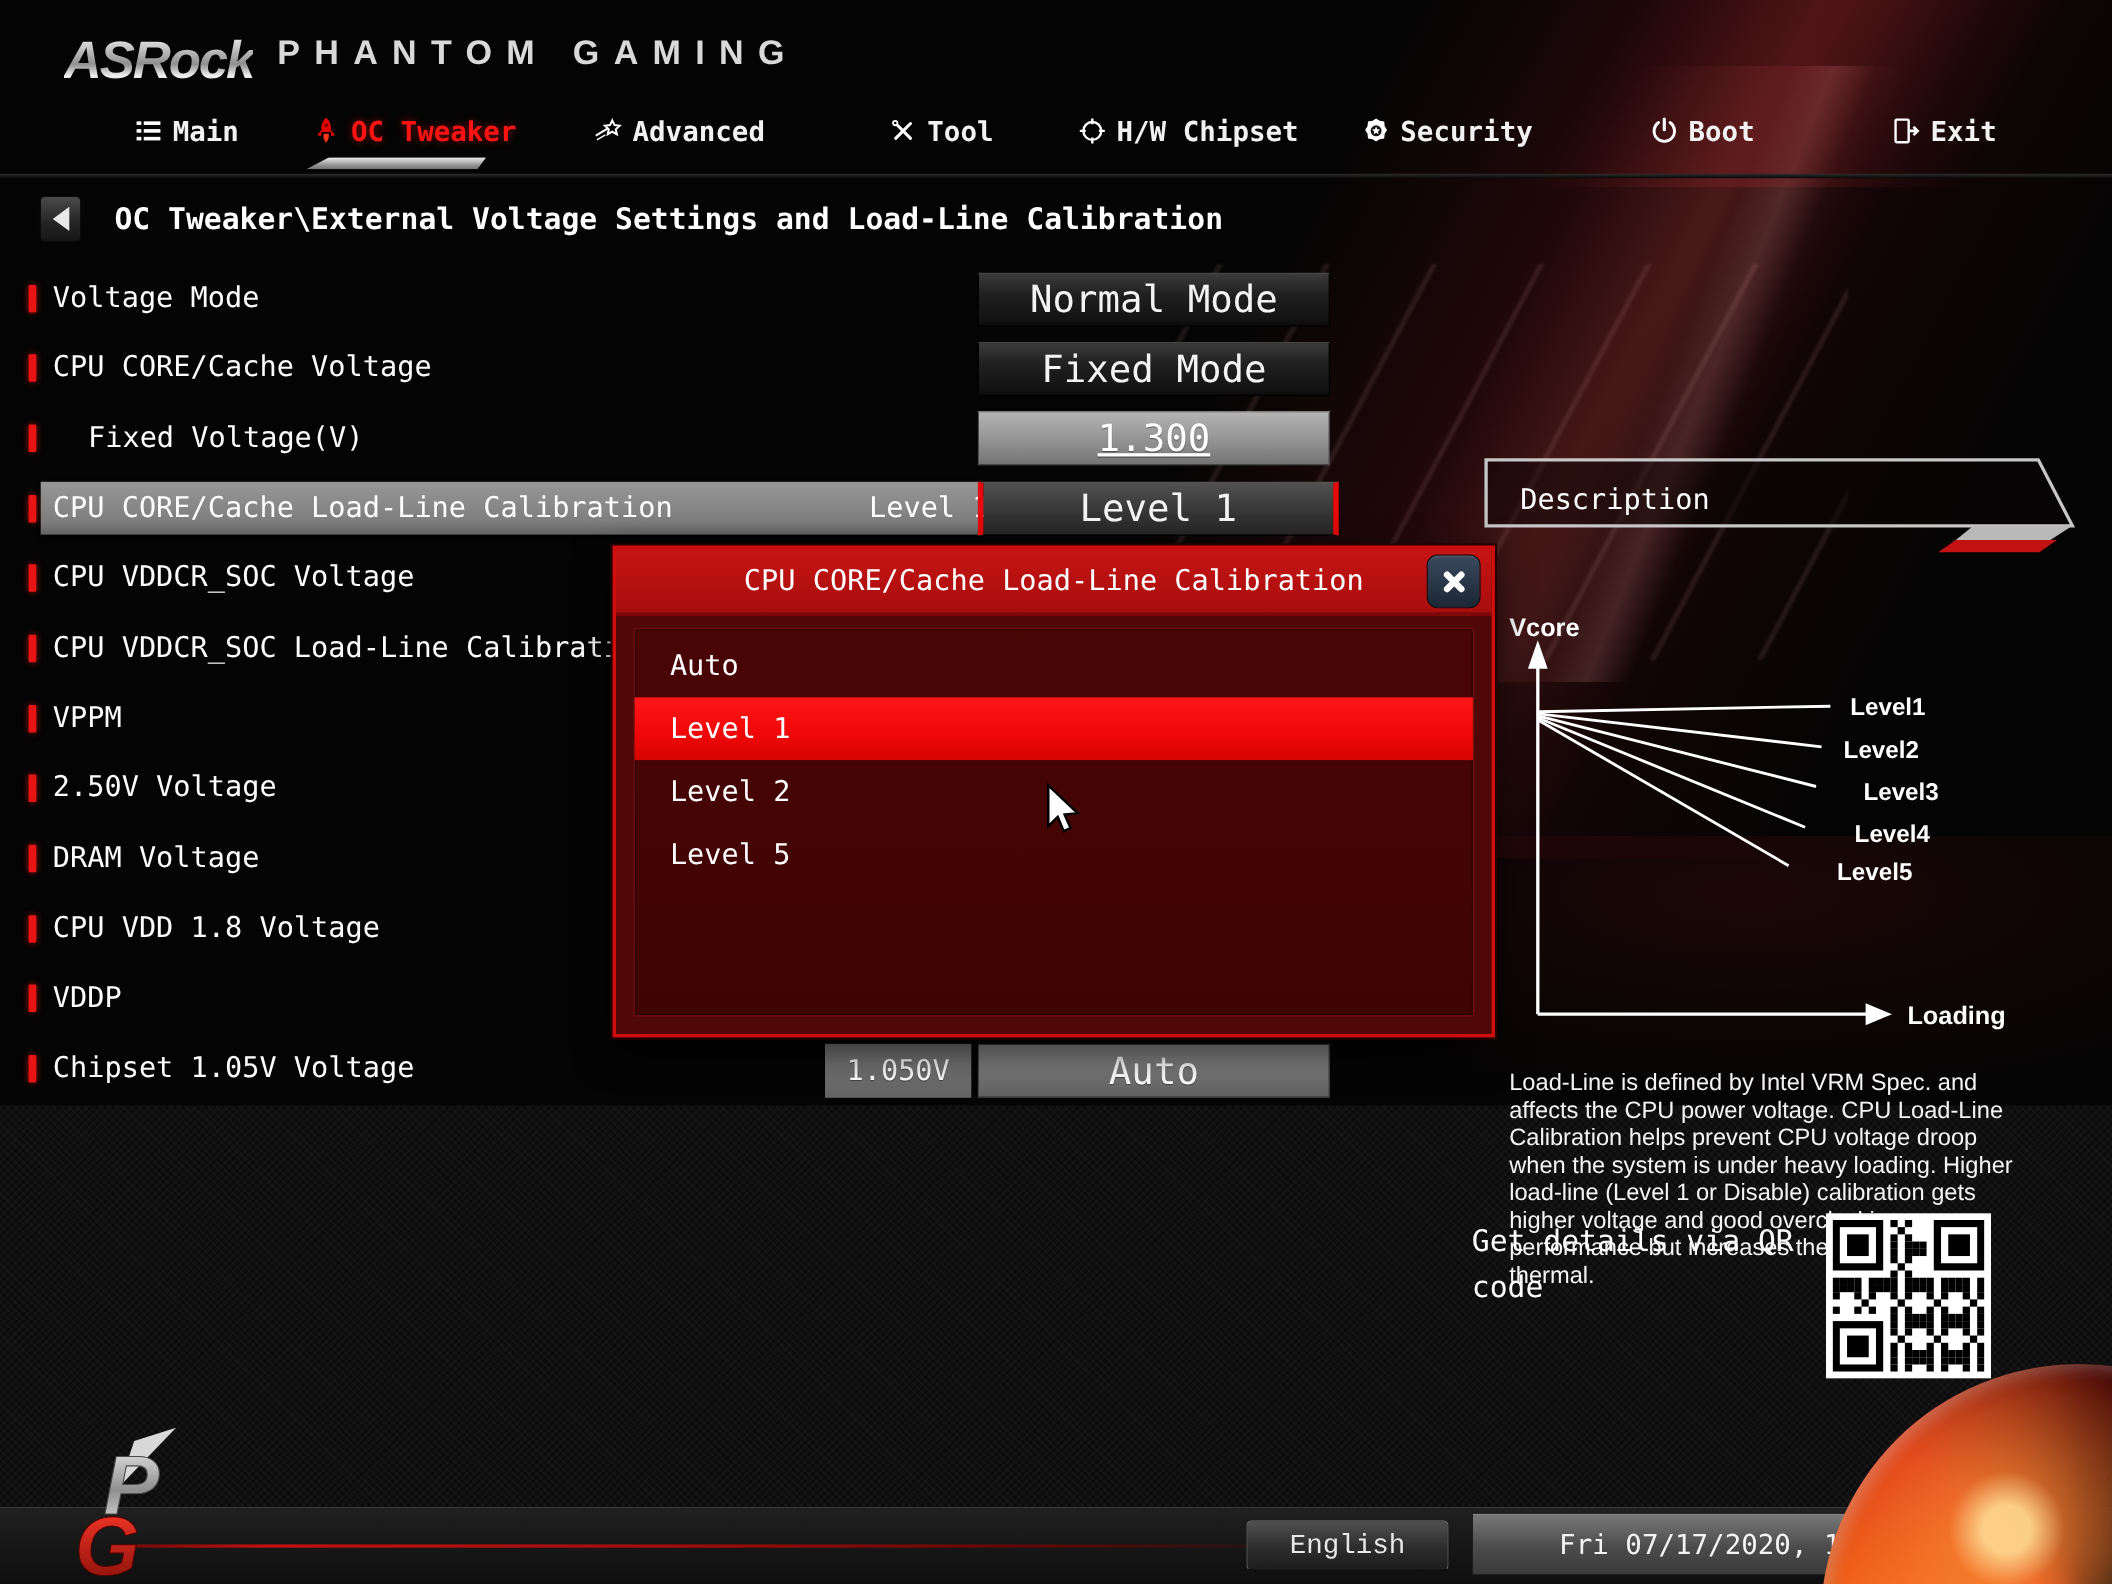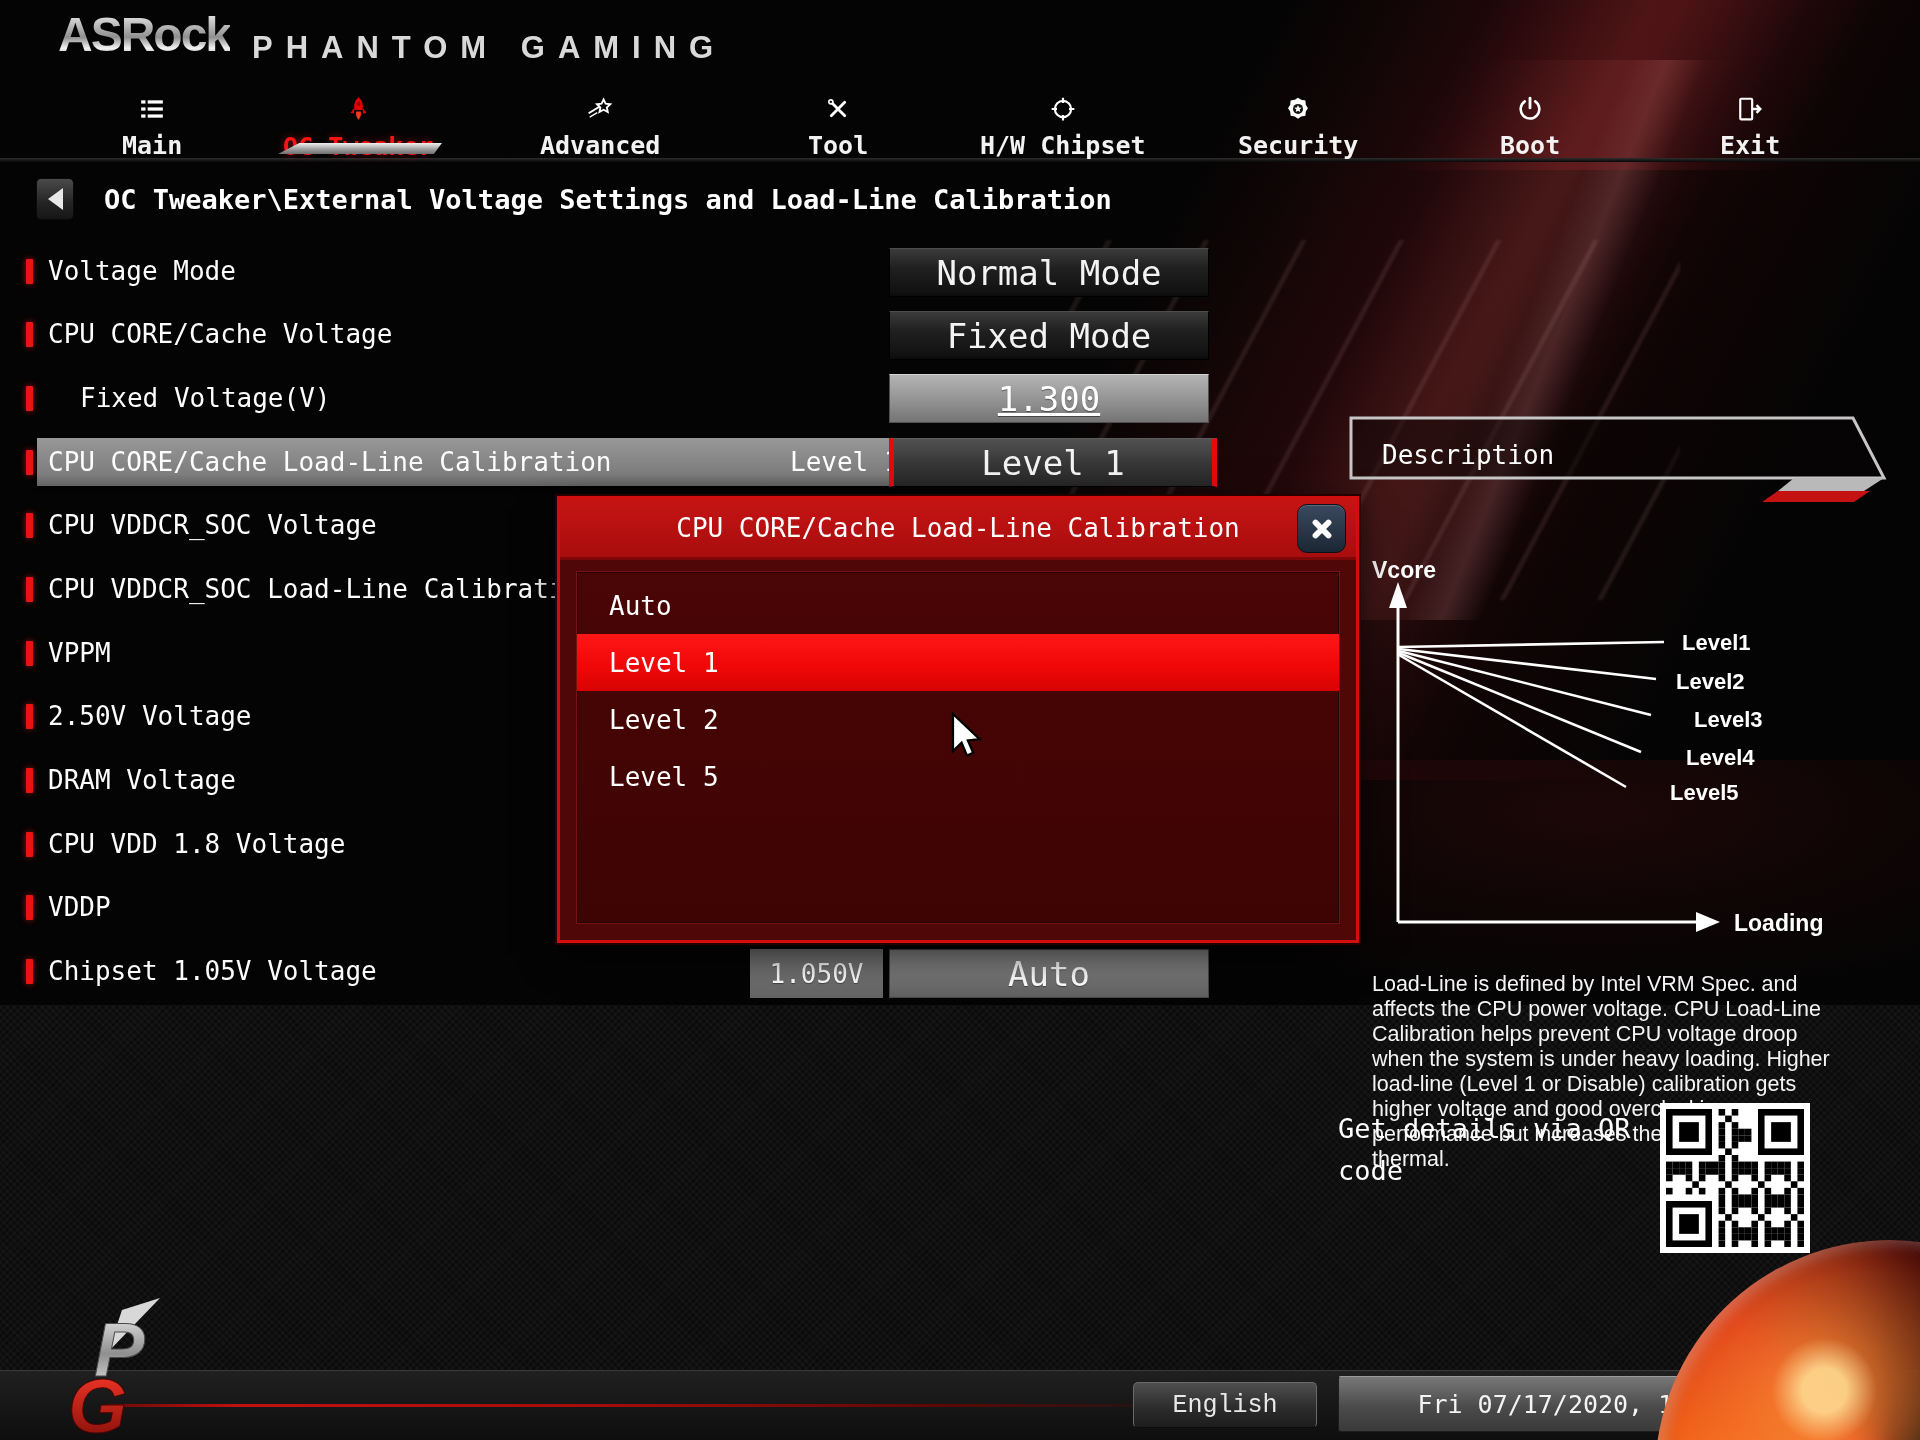--- a/index.html
+++ b/index.html
@@ -25,33 +25,33 @@
       linear-gradient(115deg, transparent 40%, rgba(255,110,110,.10) 52%, transparent 62%),
       linear-gradient(112deg, transparent 54%, rgba(255,170,170,.15) 57.5%, transparent 61%);}
   .flare{left:1060px;top:240px;width:620px;height:360px;z-index:0;filter:blur(1px);
     background:repeating-linear-gradient(118deg, transparent 0 40px, rgba(255,195,195,.10) 42px 45px, transparent 47px 86px);}
   .streakTop{left:1280px;top:0;width:640px;height:170px;z-index:0;
     background:linear-gradient(120deg, transparent 28%, rgba(205,45,55,.20) 55%, transparent 82%);}
   .glowBottom{left:980px;top:760px;width:940px;height:260px;z-index:1;
     background:radial-gradient(ellipse at 65% 20%, rgba(150,20,25,.16), transparent 65%);}
 
   
-  .brand-asrock{left:58px;top:7px;z-index:10;
-    font-family:"Liberation Sans",sans-serif;font-weight:bold;
+  .brand-asrock{left:58px;top:28px;z-index:10;
+    font-family:"Liberation Sans",sans-serif;font-weight:bold;font-style:italic;
     font-size:48px;letter-spacing:-2px;
     background:linear-gradient(180deg,#ffffff,#8f8f8f 55%,#f2f2f2 75%,#777);
     -webkit-background-clip:text;background-clip:text;color:transparent;
     text-shadow:none;}
   .brand-sub{left:252px;top:30px;z-index:10;
     font-family:"Liberation Sans",sans-serif;font-weight:600;font-size:31px;
     letter-spacing:13px;color:#d9d9d9;}
 
   
   .nav-item{top:96px;height:46px;display:flex;align-items:center;gap:9px;z-index:10;
-    font-size:25px;font-weight:bold;color:#f2f2f2;cursor:default;flex-direction:column;}
+    font-size:25px;font-weight:bold;color:#f2f2f2;cursor:default;}
   .nav-item .ic{display:flex;align-items:center;}
   .nav-item.active{color:#ff1212;text-shadow:0 0 8px rgba(255,30,30,.45);}
   .tab-indicator{left:278px;top:143px;width:164px;height:11px;z-index:10;
     background:linear-gradient(180deg,#efefef,#9a9a9a 60%,#6f6f6f);
     clip-path:polygon(0 100%, 13% 0, 100% 0, 95% 100%);}
   .nav-divider{left:0;top:158px;width:1920px;height:4px;z-index:9;
     background:linear-gradient(180deg,#2e2e2e,#070707);}
 
   
   .back-btn{left:36px;top:178px;width:36px;height:40px;z-index:10;border-radius:5px;

